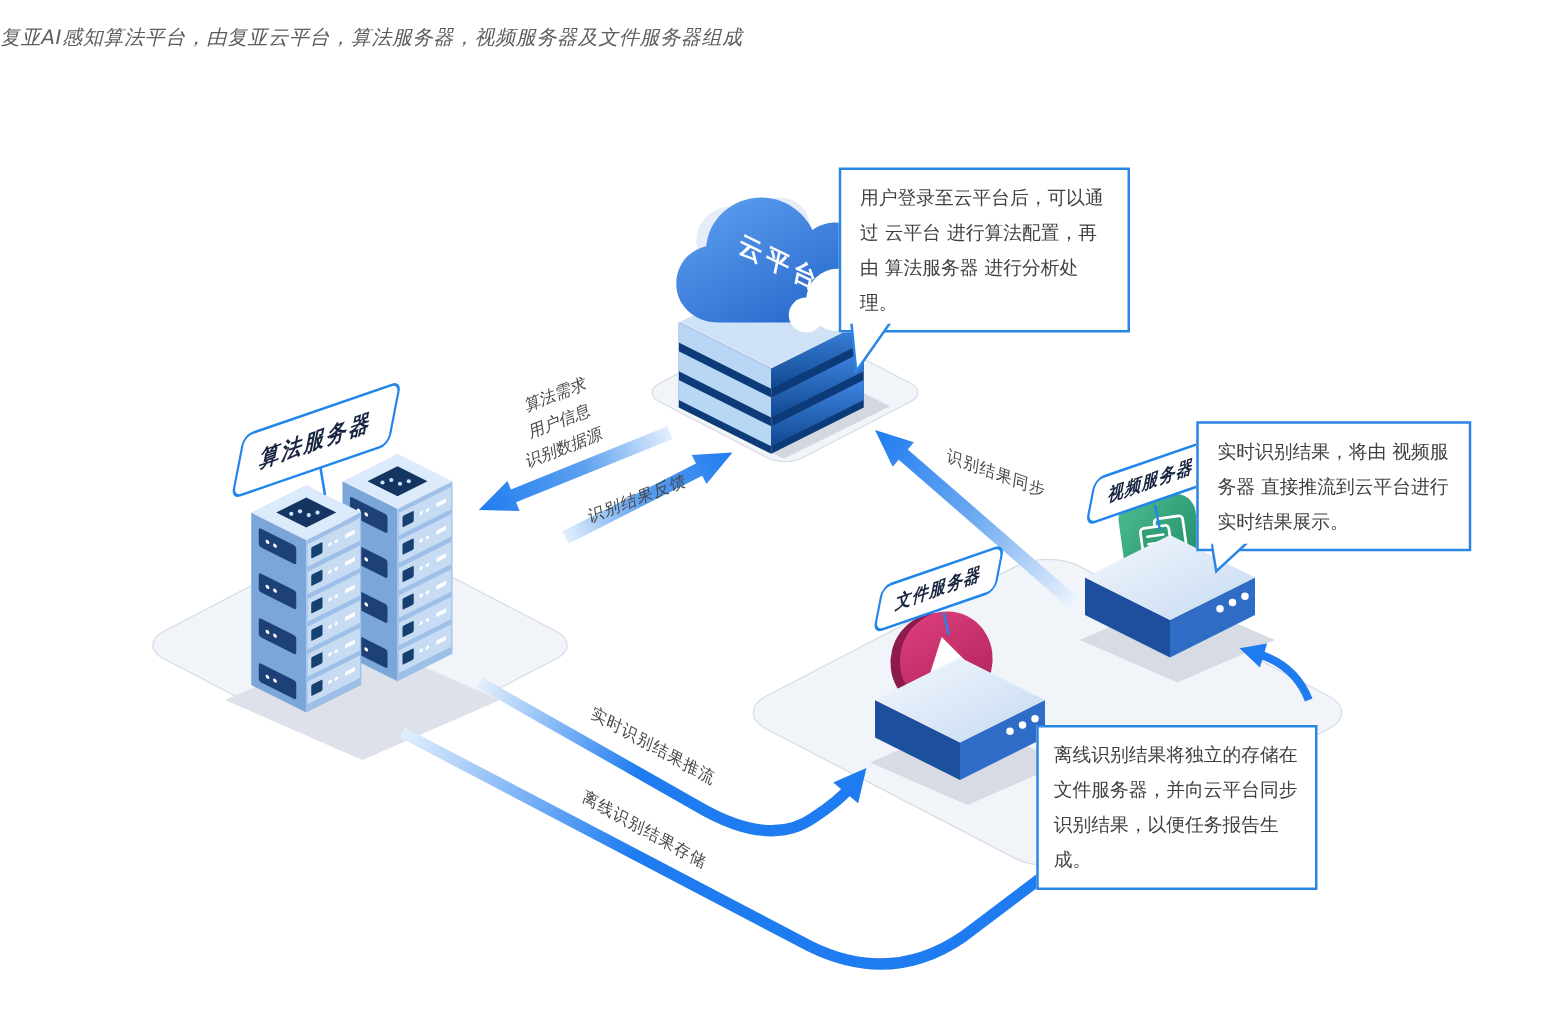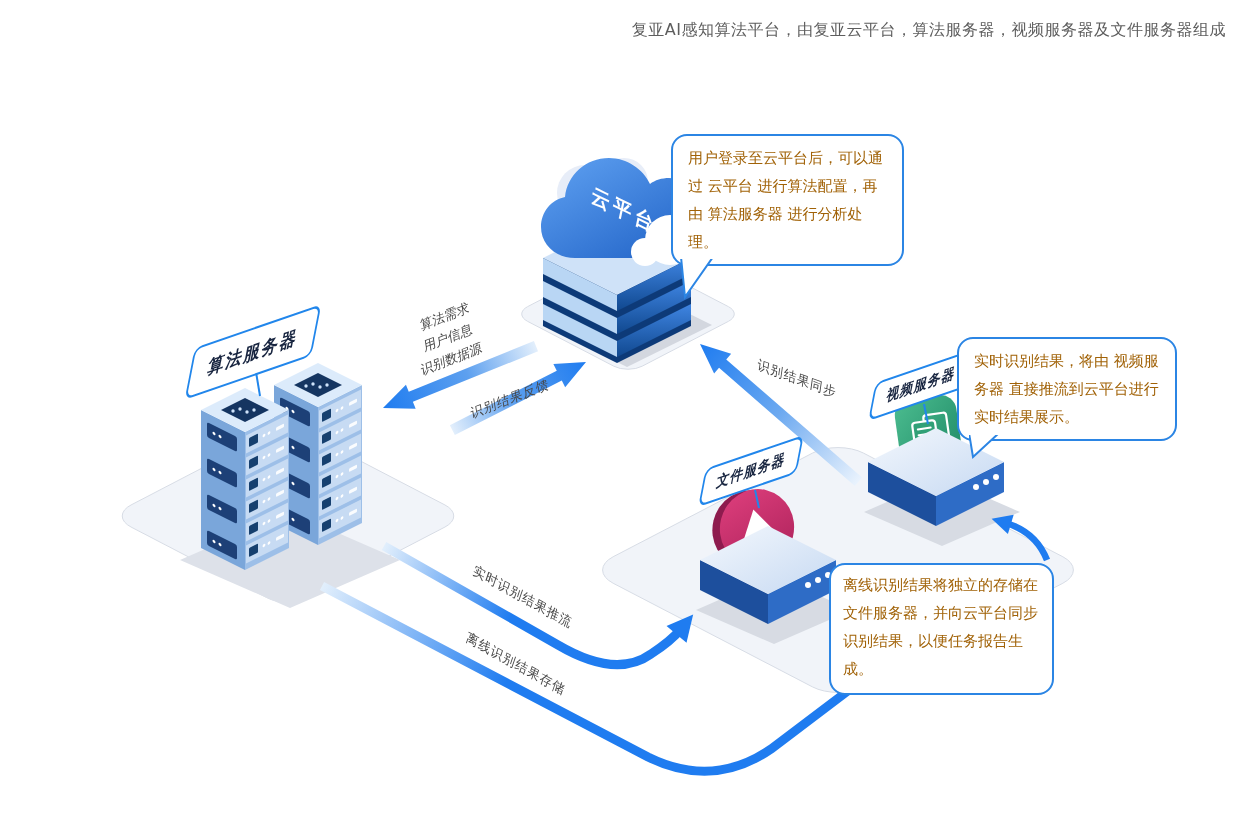--- a/index.html
+++ b/index.html
@@ -5,28 +5,28 @@
   html,body{margin:0;padding:0;}
   body{
     width:1242px;height:824px;background:#ffffff;
     font-family:"DejaVu Sans","Liberation Sans",sans-serif;
     -webkit-font-smoothing:antialiased;
   }
   .stage{position:relative;width:1242px;height:824px;overflow:hidden;background:#fff;}
   svg.scene{position:absolute;left:0;top:0;}
 
   .diagram-title{
-    position:absolute;left:16px;top:20px;width:1210px;text-align:right;
-    font-size:16px;color:#5d5d5d;letter-spacing:.5px;
+    position:absolute;left:0;top:20px;width:1210px;text-align:left;
+    font-size:16px;color:#5d5d5d;letter-spacing:.5px;font-style:italic;
   }
 
   .callout{
     position:absolute;box-sizing:border-box;background:#fff;
-    border:2px solid #2b85e4;border-radius:16px;
-    color:#a16207;font-size:15px;line-height:28px;padding:8px 15px;
+    border:2px solid #2b85e4;border-radius:0;
+    color:#404040;font-size:15px;line-height:28px;padding:8px 15px;
   }
   .callout .tail{position:absolute;}
 
   .node-label{
     position:absolute;box-sizing:border-box;background:#fff;
     border:2px solid #2186eb;border-radius:8px;
     color:#182540;font-weight:bold;
     display:flex;align-items:center;justify-content:center;
   }
   .label-lg{width:134px;height:46px;font-size:17px;letter-spacing:2px;transform:rotate(-19deg) skewX(-30deg);}
@@ -366,17 +366,17 @@
   </div>
 
   <div class="callout" style="left:957px;top:337px;width:220px;">
     <span>实时识别结果，将由 视频服务器 直接推流到云平台进行实时结果展示。</span>
     <svg class="tail" style="left:10px;bottom:-22px;" width="40" height="26" viewBox="0 0 40 26">
       <path d="M30,-2 L4,22 L0,-2 Z" fill="#ffffff"></path>
       <path d="M30,-2 L4,22 L0,-2" fill="none" stroke="#2b85e4" stroke-width="2"></path>
     </svg>
   </div>
 
-  <div class="callout" style="left:829px;top:563px;width:225px;padding:8px 12px;font-family:Liberation Mono, monospace;">
+  <div class="callout" style="left:829px;top:580px;width:225px;padding:8px 12px;">
     <span>离线识别结果将独立的存储在文件服务器，并向云平台同步识别结果，以便任务报告生成。</span>
   </div>
 
 </div>
 
 </body></html>

